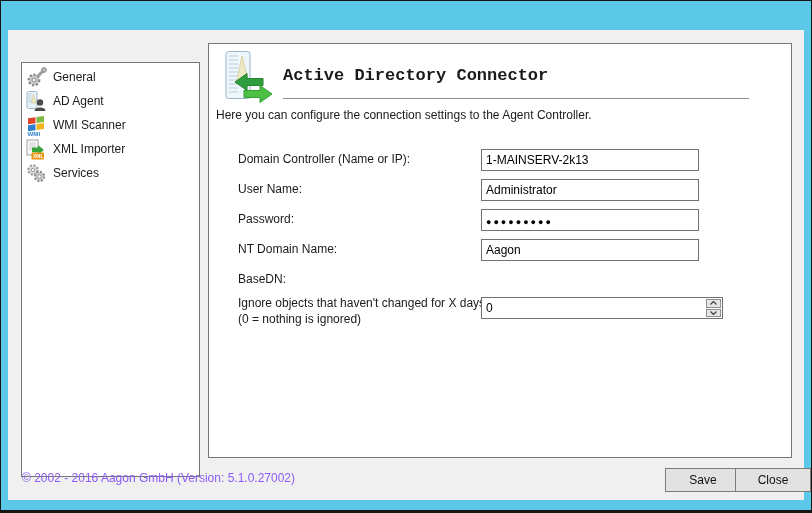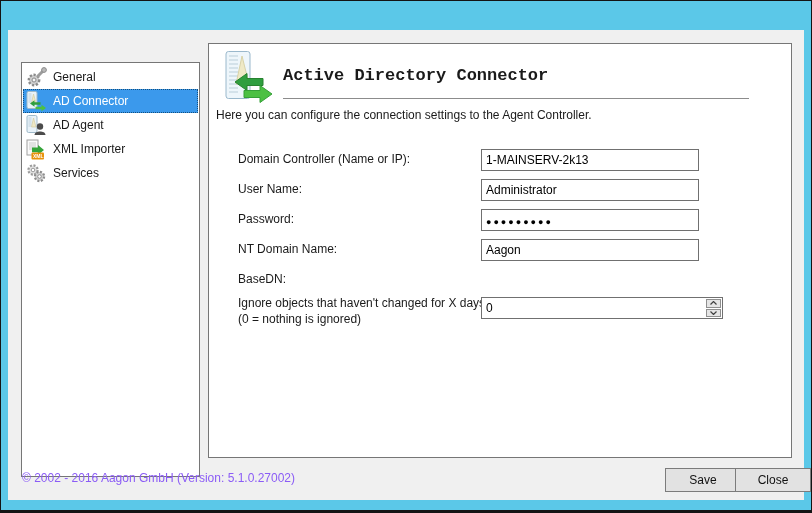--- a/index.html
+++ b/index.html
@@ -71,42 +71,44 @@
       <div class="nav-item">
         <svg class="nav-icon" viewBox="0 0 21 21">
           <circle cx="8" cy="13" r="5.2" fill="#cfcfcf" stroke="#8a8a8a" stroke-width="2.4" stroke-dasharray="2.2 1.7"></circle>
           <circle cx="8" cy="13" r="2" fill="#f6f6f6" stroke="#8a8a8a"></circle>
           <path d="M12 9 L18 3" stroke="#9c9c9c" stroke-width="3" stroke-linecap="round"></path>
           <circle cx="18" cy="3" r="2.4" fill="#b9b9b9" stroke="#8a8a8a"></circle>
         </svg>
         <span>General</span>
       </div>
 
-      <div class="nav-item selected">
-        <svg class="nav-icon" viewBox="0 0 21 21">
-          <rect x="1" y="0.5" width="10" height="17" rx="1.5" fill="#e8f2f9" stroke="#9fb9c9"></rect>
-          <path d="M2.5 3h3 M2.5 5h3 M2.5 7h3 M2.5 9h3 M2.5 11h3" stroke="#b4c8d4" stroke-width="0.8"></path>
-          <polygon points="7.5,3 10,12 5.5,12" fill="#efe9c6" stroke="#d4cda2" stroke-width="0.7"></polygon>
-          <path d="M4 12.5 l4.5-3.2 v2 h6 v2.4 h-6 v2 z" fill="#2f9e3f"></path>
-          <path d="M20 17 l-4.5-3.2 v2 h-6 v2.4 h6 v2 z" fill="#4cc043"></path>
-        </svg>
-        <span>AD Connector</span>
-      </div>
 
       <div class="nav-item">
         <svg class="nav-icon" viewBox="0 0 21 21">
           <rect x="1" y="0.5" width="10" height="17" rx="1.5" fill="#e8f2f9" stroke="#9fb9c9"></rect>
           <path d="M2.5 3h3 M2.5 5h3 M2.5 7h3 M2.5 9h3 M2.5 11h3" stroke="#b4c8d4" stroke-width="0.8"></path>
           <polygon points="7.5,3 10,12 5.5,12" fill="#efe9c6" stroke="#d4cda2" stroke-width="0.7"></polygon>
           <circle cx="14" cy="11.5" r="3.2" fill="#4c4c4c"></circle>
           <path d="M8.5 20 c0-4.6 11-4.6 11 0 z" fill="#4c4c4c"></path>
         </svg>
         <span>AD Agent</span>
       </div>
 
+      <div class="nav-item">
+        <svg class="nav-icon" viewBox="0 0 21 21">
+          <g transform="skewY(-8)">
+            <rect x="2" y="3.5" width="7.5" height="6" fill="#e0452c"></rect>
+            <rect x="10.5" y="3.5" width="7.5" height="6" fill="#7cbb3f"></rect>
+            <rect x="2" y="10.5" width="7.5" height="6" fill="#2f7fd0"></rect>
+            <rect x="10.5" y="10.5" width="7.5" height="6" fill="#f3b41f"></rect>
+          </g>
+          <text x="1.5" y="20.5" font-size="6.2" font-weight="bold" fill="#2f7fd0">WMI</text>
+        </svg>
+        <span>WMI Scanner</span>
+      </div>
 
       <div class="nav-item">
         <svg class="nav-icon" viewBox="0 0 21 21">
           <rect x="1" y="1" width="11" height="15" fill="#fbfbfb" stroke="#a0a0a0"></rect>
           <path d="M3 4h7 M3 6h7 M3 8h7 M3 10h5" stroke="#c4c4c4" stroke-width="0.9"></path>
           <path d="M6 8.5 h6 v-2.6 l6 5 -6 5 v-2.6 h-6 z" fill="#35a53a"></path>
           <rect x="5.5" y="13.5" width="12.5" height="7" rx="1" fill="#e8930c"></rect>
           <text x="7" y="19.3" font-size="5" font-weight="bold" fill="#ffffff">XML</text>
         </svg>
         <span>XML Importer</span>

